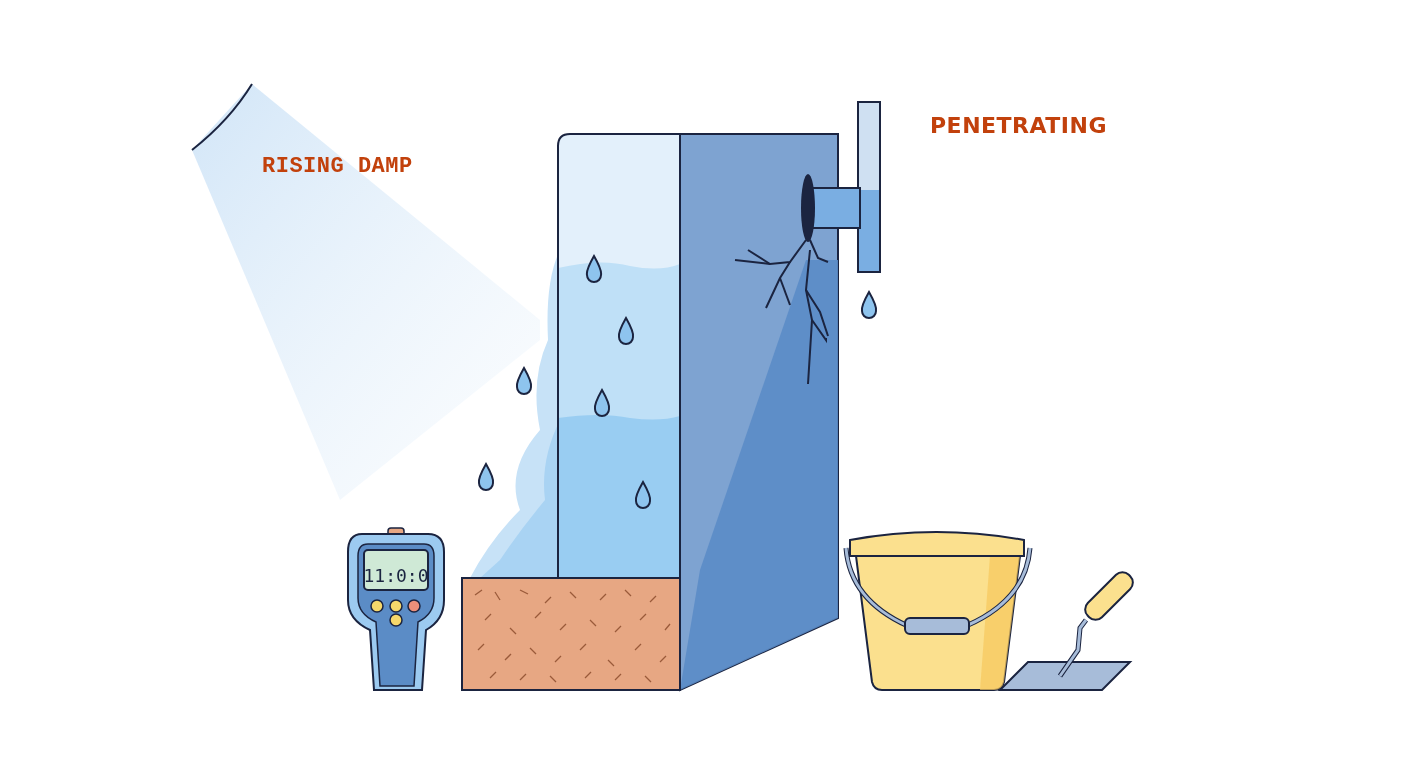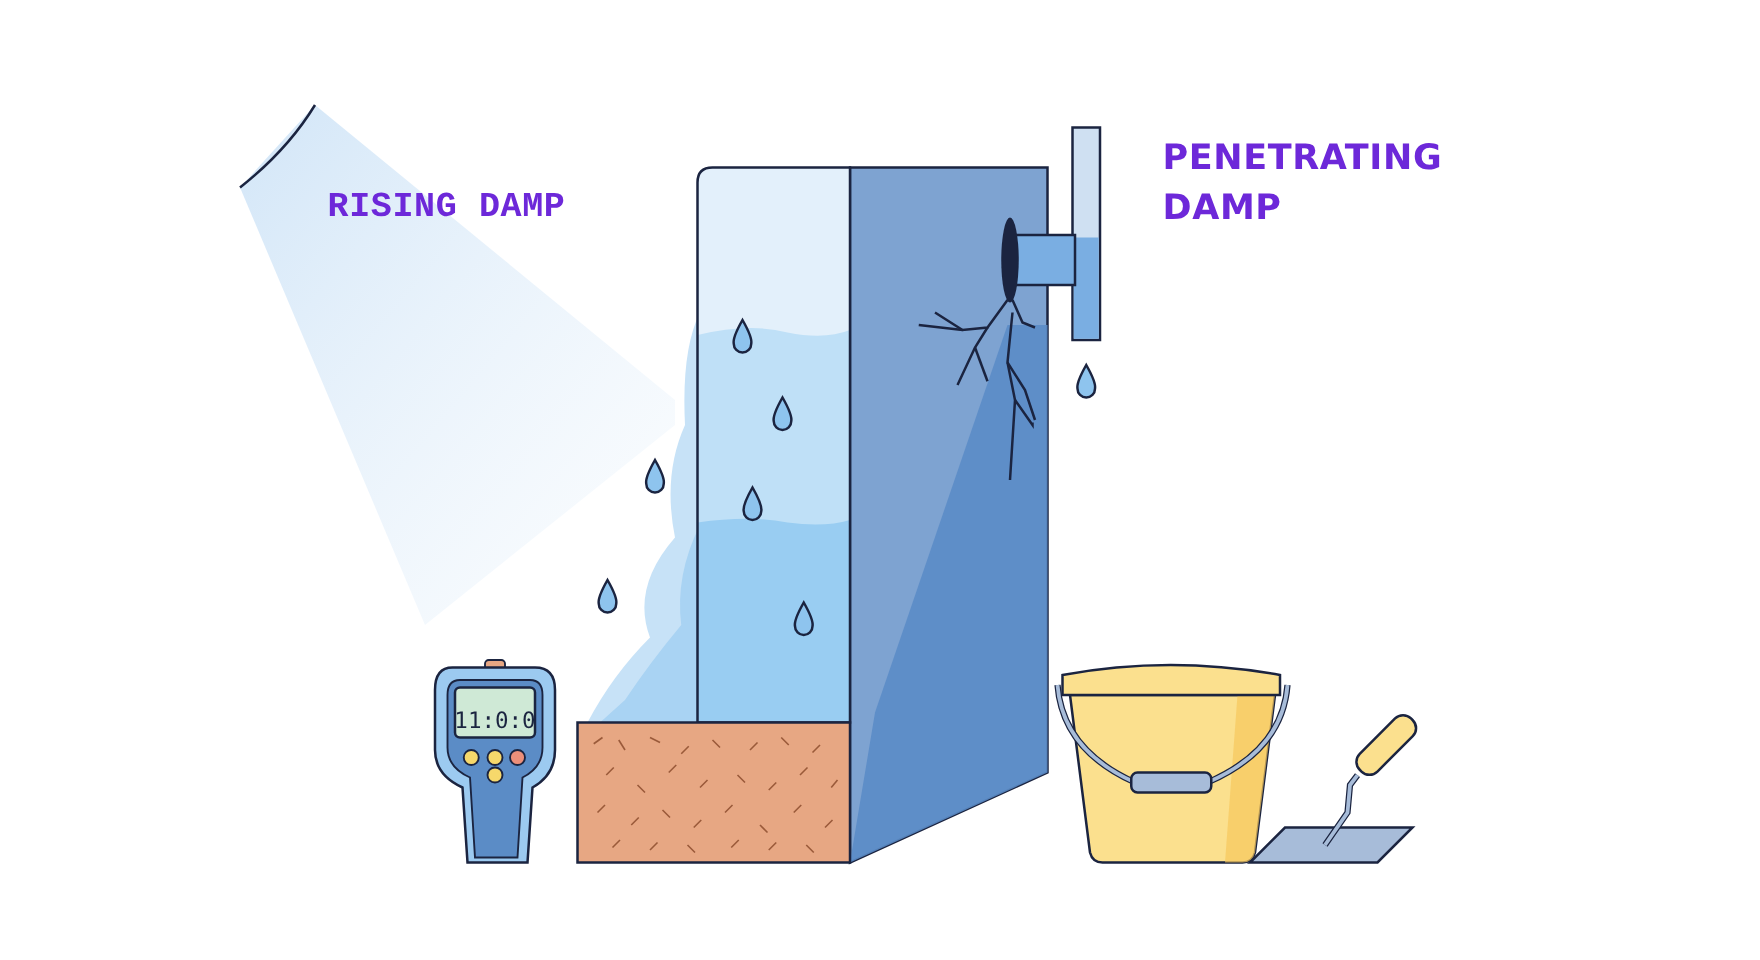--- a/index.html
+++ b/index.html
@@ -1,17 +1,17 @@
 <!DOCTYPE html>
 <html><head>
 <meta charset="utf-8">
 <style>
   html,body{margin:0;padding:0;background:#ffffff;}
   body{width:1408px;height:768px;position:relative;overflow:hidden;font-family:"DejaVu Sans","Liberation Sans",sans-serif;}
-  .label{position:absolute;color:#6d28d9;font-weight:bold;font-size:28px;line-height:40px;letter-spacing:0.5px;}
+  .label{position:absolute;color:#c2410c;font-weight:bold;font-size:22px;line-height:40px;letter-spacing:0.5px;}
   #lbl-rising{left:262px;top:147px;font-family:Liberation Mono, monospace;}
   #lbl-pen{left:930px;top:106px;}
   svg{position:absolute;left:0;top:0;}
 </style>
 </head>
 <body>
 
 <svg width="1408" height="768" viewBox="0 0 1408 768">
   <defs>
     <linearGradient id="beam" x1="0" y1="0" x2="1" y2="1">
@@ -133,14 +133,13 @@
     <polygon points="1028,662 1130,662 1102,690 1000,690" fill="#a7bcd9" stroke="#1b2440" stroke-width="2"></polygon>
     <path d="M1060,676 L1078,650 L1080,628 L1086,620" stroke="#1b2440" stroke-width="5" fill="none"></path>
     <path d="M1060,676 L1078,650 L1080,628 L1086,620" stroke="#a7bcd9" stroke-width="3" fill="none"></path>
     <rect x="1080" y="586" width="58" height="20" rx="9" transform="rotate(-45 1109 596)" fill="#fbe08e" stroke="#1b2440" stroke-width="2"></rect>
   </g>
 </svg>
 
 <div class="label" id="lbl-rising">RISING DAMP</div>
 <div class="label" id="lbl-pen">
   <div>PENETRATING</div>
-  <div>DAMP</div>
 </div>
 
 </body></html>

